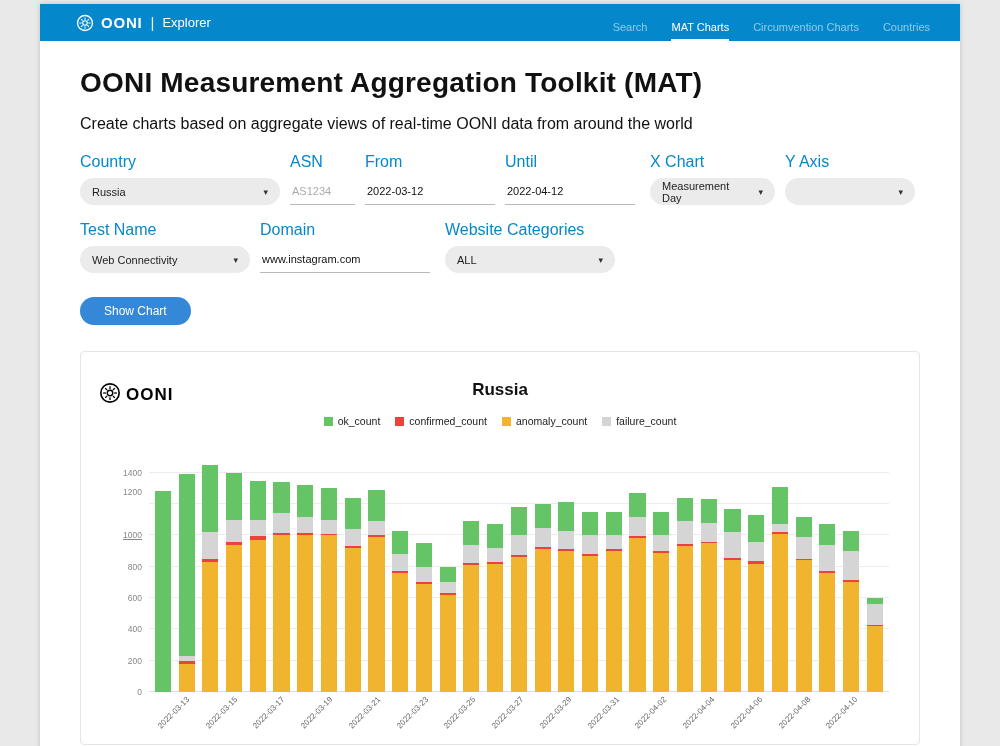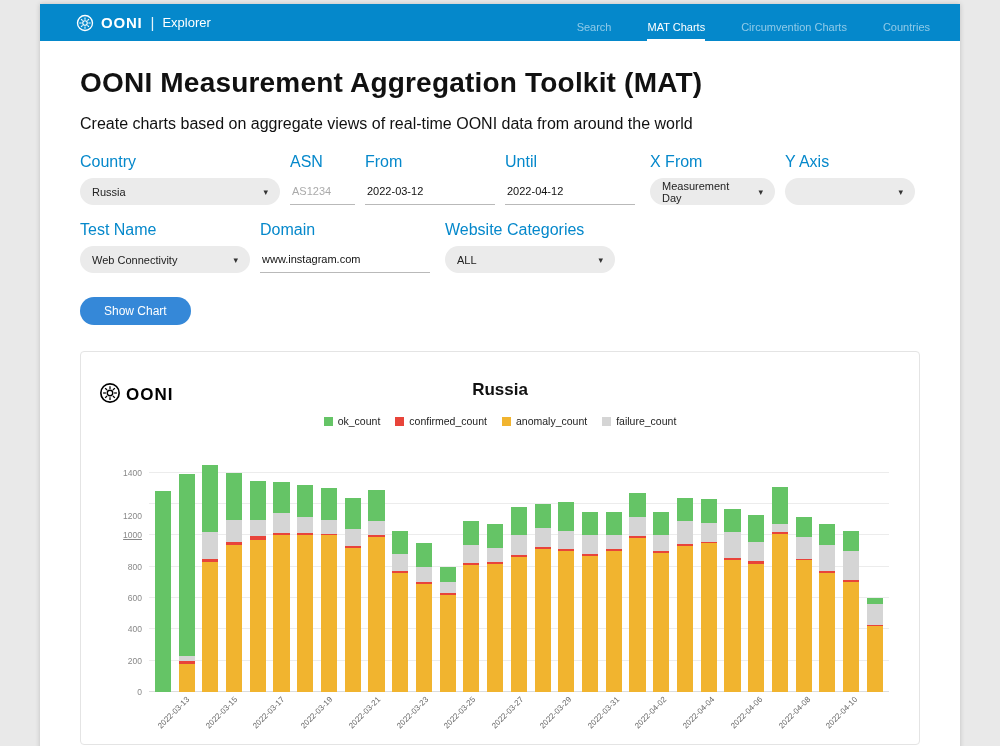--- a/index.html
+++ b/index.html
@@ -7,21 +7,21 @@
   .page { width:920px; margin:4px auto 0; background:#fff; min-height:742px; position:relative; box-shadow:0 0 5px rgba(0,0,0,.18); overflow:hidden; }
 
   
   .header { background:var(--accent,#0588cb); height:37px; display:flex; align-items:center; justify-content:space-between; padding:0 30px 0 36px; }
   .brand { display:flex; align-items:center; gap:7px; color:#fff; }
   .brand svg { display:block; }
   .brand-name { font-weight:bold; font-size:15px; letter-spacing:.8px; }
   .brand-divider { font-weight:300; font-size:15px; opacity:.9; margin:0 1px; }
   .brand-suffix { font-size:13px; font-weight:300; }
   .nav { display:flex; gap:24px; height:37px; align-items:stretch; }
-  .nav-item { color:rgba(255,255,255,.55); font-size:11px; display:flex; align-items:center; cursor:pointer; border-bottom:2px solid transparent; padding-top:10px;margin-left:12px; }
+  .nav-item { color:rgba(255,255,255,.55); font-size:11px; display:flex; align-items:center; cursor:pointer; border-bottom:2px solid transparent; padding-top:10px; }
   .nav-item.active { color:#fff; border-bottom-color:#fff; }
 
   
   .content { padding:0 40px; }
   h1 { font-size:28px; font-weight:600; margin:26px 0 10px; letter-spacing:.2px; }
   .subtitle { font-size:16px; font-weight:normal; margin:16px 0 20px; }
 
   .form-row { display:flex; align-items:flex-start; margin-bottom:16px; }
   .field { display:flex; flex-direction:column; }
   .field-label { color:var(--accent,#0588cb); font-size:16px; margin-bottom:7px; }
@@ -108,21 +108,21 @@
       </div>
       <div class="field" style="width:130px; margin-right:10px;">
         <span class="field-label">From</span>
         <input class="tinput" value="2022-03-12" style="">
       </div>
       <div class="field" style="width:130px; margin-right:15px;">
         <span class="field-label">Until</span>
         <input class="tinput" value="2022-04-12" style="">
       </div>
       <div class="field" style="width:125px; margin-right:10px;">
-        <span class="field-label">X From</span>
+        <span class="field-label">X Chart</span>
         <div class="select">
           <span>Measurement Day</span>
           <span class="caret">▾</span>
         </div>
       </div>
       <div class="field" style="width:130px;">
         <span class="field-label">Y Axis</span>
         <div class="select">
           <span></span>
           <span class="caret">▾</span>
@@ -202,21 +202,21 @@
             <span class="ytick" style="bottom: 31.3333px;">200</span>
             <div class="grid" style="bottom: 62.6667px;"></div>
             <span class="ytick" style="bottom: 62.6667px;">400</span>
             <div class="grid" style="bottom: 94px;"></div>
             <span class="ytick" style="bottom: 94px;">600</span>
             <div class="grid" style="bottom: 125.333px;"></div>
             <span class="ytick" style="bottom: 125.333px;">800</span>
             <div class="grid" style="bottom: 156.667px;"></div>
             <span class="ytick" style="bottom: 156.667px; text-decoration: underline;">1000</span>
             <div class="grid" style="bottom: 188px;"></div>
-            <span class="ytick" style="bottom: 176px;">1200</span>
+            <span class="ytick" style="bottom: 200px;">1200</span>
             <div class="grid" style="bottom: 219.333px;"></div>
             <span class="ytick" style="bottom: 219.333px;">1400</span>
             <div class="bars">
               <div class="slot">
                 <div class="bar">
                   <div class="seg" style="height: 200.533px; background: rgb(101, 196, 102);"></div>
                 </div>
               </div>
               <div class="slot">
                 <div class="bar">

